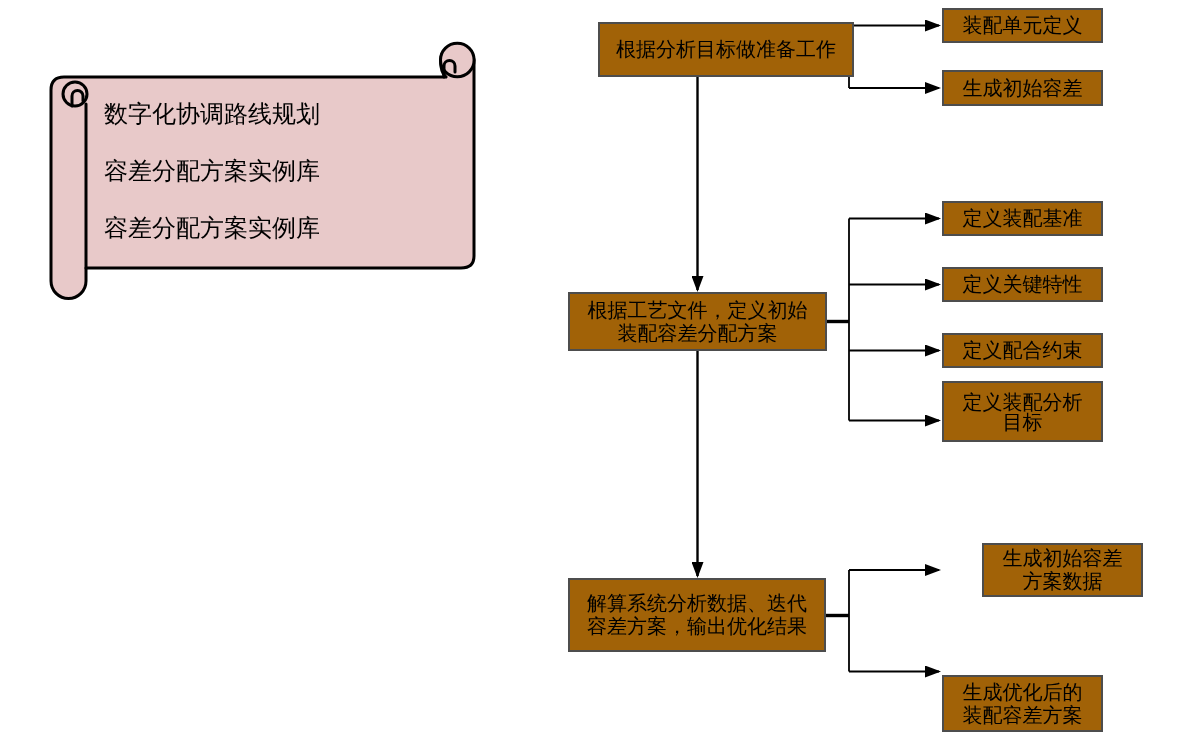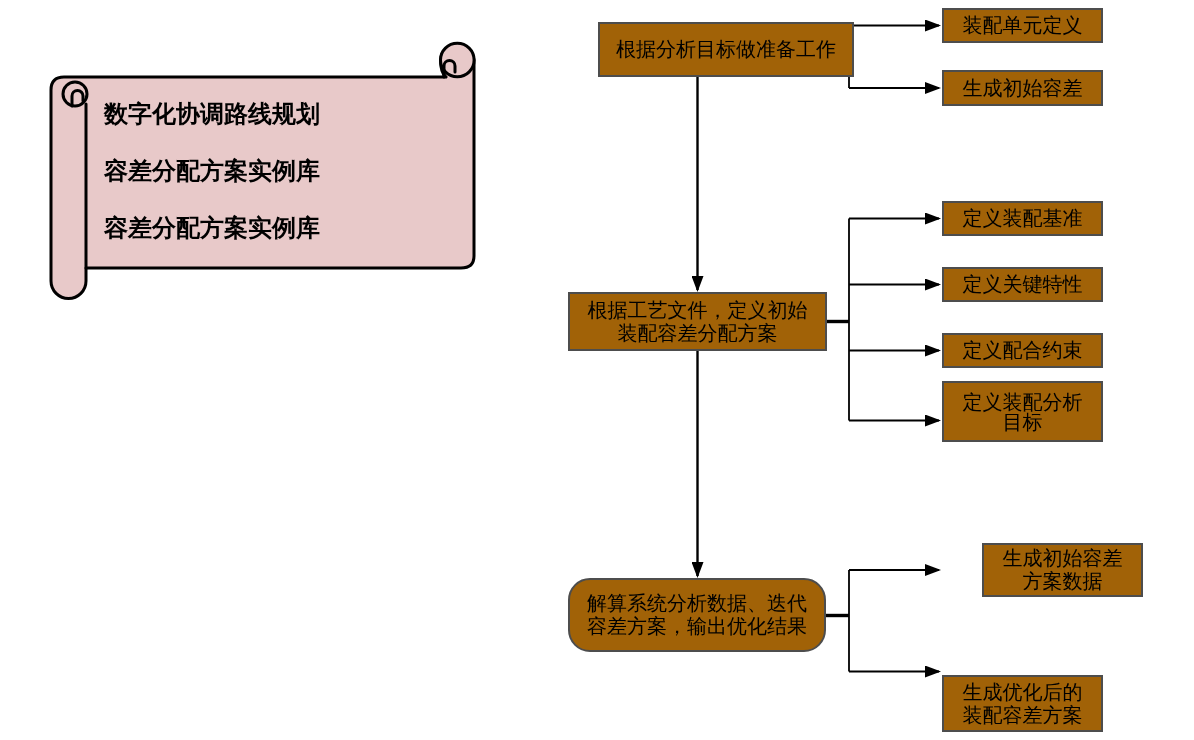--- a/index.html
+++ b/index.html
@@ -27,38 +27,38 @@
     text-align: center;
     color: #000000;
     font-size: 20px;
     line-height: 23px;
     white-space: pre-line;
     z-index: 2;
   }
   
   #box-step1 { left: 570px; top: 22px;  width: 256px; height: 55px; margin-left: 28px; }
   #box-step2 { left: 568px; top: 292px; width: 259px; height: 59px; }
-  #box-step3 { left: 568px; top: 578px; width: 258px; height: 74px; border-radius: 22px; }
+  #box-step3 { left: 568px; top: 578px; width: 258px; height: 74px; }
   
   #box-out1a { left: 942px; top: 8px;   width: 161px; height: 35px; }
   #box-out1b { left: 942px; top: 70px;  width: 161px; height: 36px; }
   #box-out2a { left: 942px; top: 201px; width: 161px; height: 35px; }
   #box-out2b { left: 942px; top: 267px; width: 161px; height: 35px; }
   #box-out2c { left: 942px; top: 333px; width: 161px; height: 35px; }
   #box-out2d { left: 942px; top: 381px; width: 161px; height: 61px; line-height: 20px; }
   #box-out3a { left: 942px; top: 543px; width: 161px; height: 54px; margin-left: 40px; }
   #box-out3b { left: 942px; top: 675px; width: 161px; height: 57px; }
 
   #scroll-text {
     position: absolute;
     left: 104px;
     top: 86px;
     z-index: 2;
     font-family: "Liberation Serif", serif;
-    font-weight: bold;
+    font-weight: normal;
     font-size: 24px;
     line-height: 57px;
     color: #000000;
     white-space: nowrap;
   }
   .scroll-line { height: 57px; }
 
   .conn  { stroke: #000000; fill: none; }
   .spine { stroke-width: 1.8; }
   .stub  { stroke-width: 3.4; }

